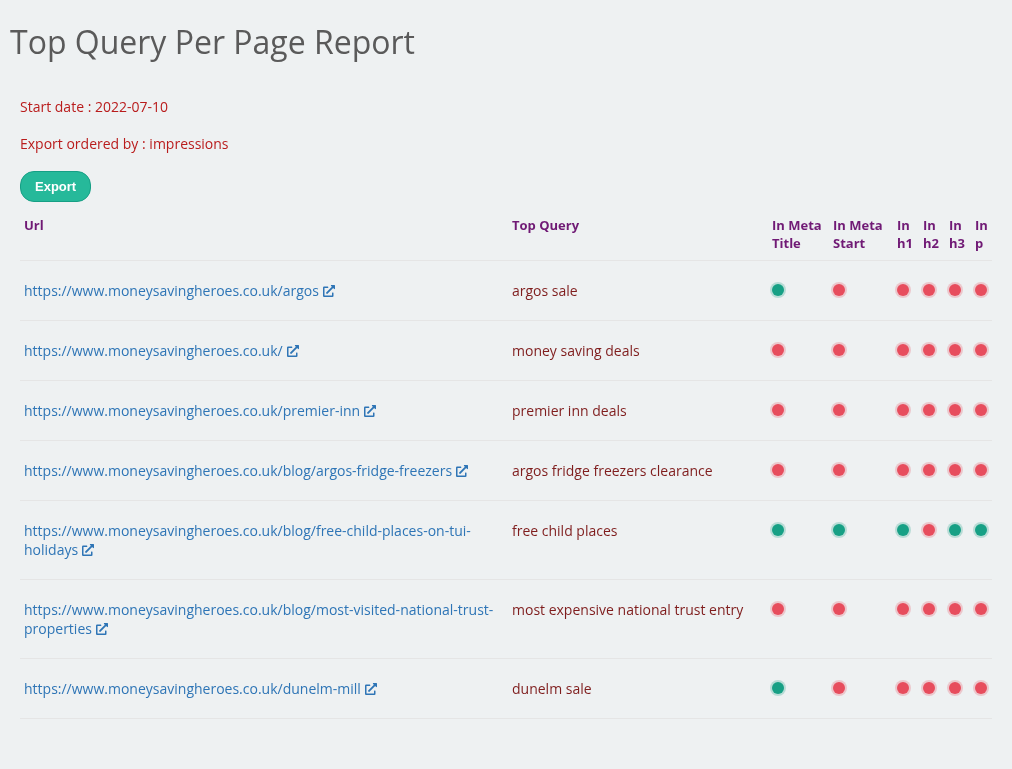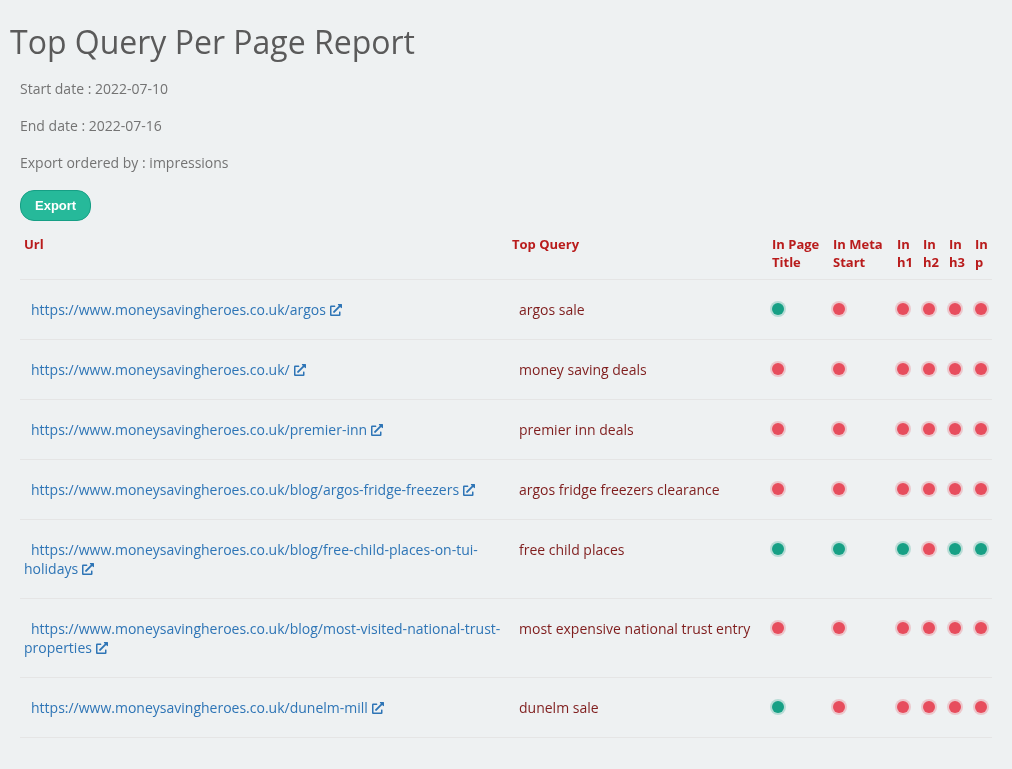--- a/index.html
+++ b/index.html
@@ -9,28 +9,28 @@
       background: #eef1f2;
       font-family: "Open Sans","Helvetica Neue",Helvetica,Arial,sans-serif;
       color: #5a5a5a;
       font-size: 14px;
       width: 1012px;
     }
     h1.page-title {
       font-size: 32px;
       font-weight: 400;
       color: #5a5a5a;
-      margin: 10px 0 16px 0;
+      margin: 10px 0 34px 0;
     }
     .meta {
       padding: 0 10px;
     }
     .meta p {
       margin: 0 0 18px 0;
-      color: #737373;
+      color: #b91c1c;
     }
     .export-btn {
       display: inline-block;
       background: #26b99a;
       color: #fff;
       border: 1px solid #169f85;
       border-radius: 14px;
       padding: 7px 14px;
       font-size: 13px;
       font-weight: 700;
@@ -38,32 +38,32 @@
       margin-bottom: 6px;
     }
     table {
       width: 100%;
       border-collapse: collapse;
       table-layout: fixed;
     }
     thead th {
       text-align: left;
       font-weight: 700;
-      color: #b91c1c;
+      color: #701a75;
       font-size: 13px;
       padding: 8px 4px;
       vertical-align: top;
     }
     tbody td {
       padding: 20px 4px;
       border-top: 1px solid #e5e5e5;
       vertical-align: top;
       word-wrap: break-word;
     }
-    a { color: #2e75b6; text-decoration: none; margin-left: 7px; }
+    a { color: #2e75b6; text-decoration: none; }
     .url-cell a { color: #2e75b6; }
     .query-cell a { color: #7f1d1d; }
     .ext-icon {
       display: inline-block;
       margin-left: 4px;
       position: relative;
       top: 1px;
     }
     .ext-icon svg { width: 12px; height: 12px; fill: #2e75b6; }
     .dot {
@@ -91,23 +91,20 @@
     .flag-cell { text-align: left; }
   </style>
 </head>
 <body>
 
 <h1 class="page-title">Top Query Per Page Report</h1>
 
 <div class="meta">
   <p>
     <span>Start date : </span><span>2022-07-10</span>
-  </p>
-  <p>
-    <span>End date : </span><span>2022-07-16</span>
   </p>
   <p>
     <span>Export ordered by : </span><span>impressions</span>
   </p>
 
   <button class="export-btn">Export</button>
 
   <table>
     <colgroup>
       <col class="c-url">
@@ -116,21 +113,21 @@
         <col class="c-imd">
         <col class="c-h1">
         <col class="c-h2">
         <col class="c-h3">
         <col class="c-p">
     </colgroup>
     <thead>
       <tr>
         <th>Url</th>
         <th>Top Query</th>
-        <th>In Page Title</th>
+        <th>In Meta Title</th>
         <th>In Meta Start</th>
         <th>In h1</th>
         <th>In h2</th>
         <th>In h3</th>
         <th>In p</th>
       </tr>
     </thead>
     <tbody id="tbody">
         <tr>
           <td class="url-cell"><a href="#">https://www.moneysavingheroes.co.uk/argos</a><a href="#" class="ext-icon"><svg viewBox="0 0 512 512">

